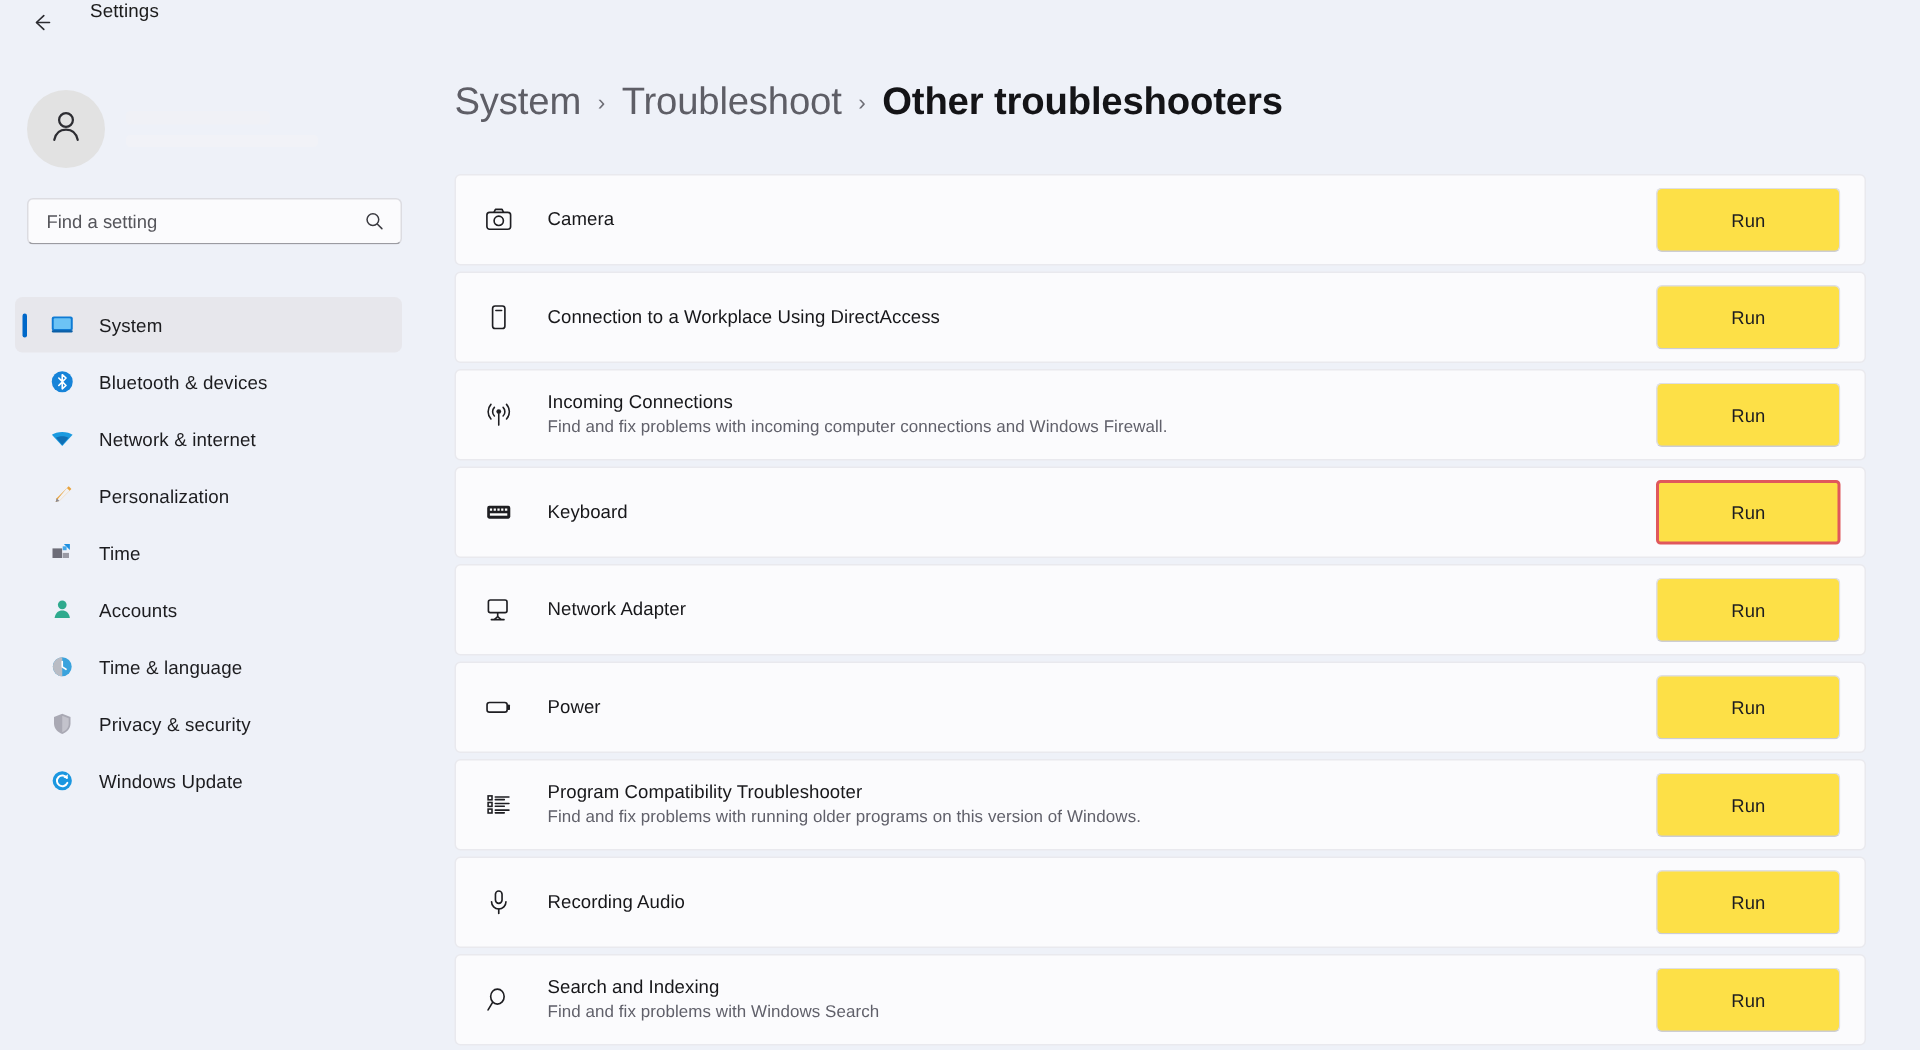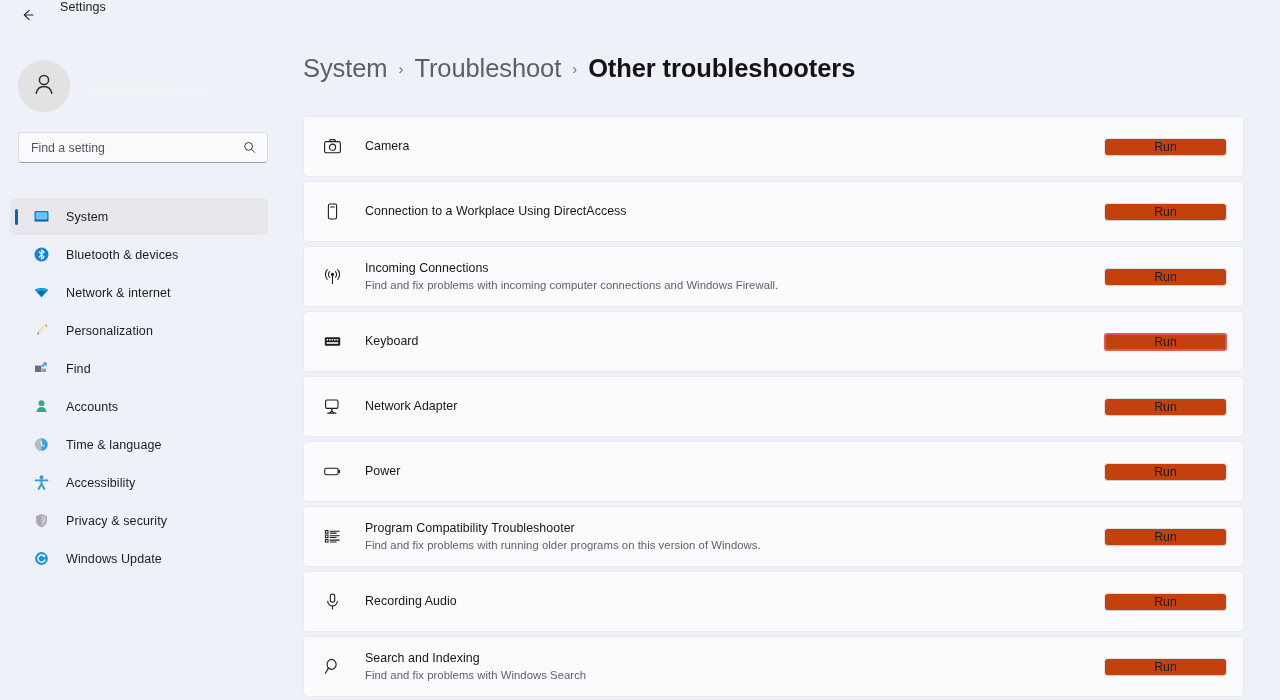--- a/index.html
+++ b/index.html
@@ -177,22 +177,22 @@
     margin-right: 22px;
     color: #1e1e22;
   }
   .row-text { flex: 1 1 auto; min-width: 0; display: flex; flex-direction: column; justify-content: center; }
   .row-title { font-size: 12.4px; color: #17171a; line-height: 1.35; letter-spacing: .05px; }
   .row-desc { font-size: 11.3px; color: #60606a; line-height: 1.35; margin-top: 1px; letter-spacing: .05px; }
 
   .run-btn {
     flex: 0 0 123px;
     width: 123px;
-    height: 18px;
-    background: #c2410c;
+    height: 43px;
+    background: #fde047;
     border: 1px solid #dfdfe4;
     border-bottom-color: #cdcdd3;
     border-radius: 4px;
     font-family: "Liberation Sans", sans-serif;
     font-size: 12.3px;
     color: #1c1c20;
     cursor: pointer;
     display: flex;
     align-items: center;
     justify-content: center;
@@ -301,21 +301,21 @@
         <div class="nav-item">
 
           <span class="nav-ico">
             <svg width="17" height="17" viewBox="0 0 17 17">
               <rect x="2" y="5.6" width="6.4" height="6.4" fill="#6d6d78"></rect>
               <rect x="8.8" y="8.6" width="4.2" height="3.4" fill="#9a9aa4"></rect>
               <path d="M9.6 2.6 L13.6 2.6 L13.6 6.6 Z" fill="#1d8fe0"></path>
               <rect x="8.8" y="4.2" width="2.6" height="2.6" fill="#43a7ea"></rect>
             </svg>
           </span>
-          <span class="nav-label">Find</span>
+          <span class="nav-label">Time</span>
         </div>
 
         <div class="nav-item">
 
           <span class="nav-ico">
             <svg width="17" height="17" viewBox="0 0 17 17">
               <circle cx="8.5" cy="5.2" r="2.9" fill="#2faa8e"></circle>
               <path d="M3.4 14 C3.9 10.6 5.9 9 8.5 9 C11.1 9 13.1 10.6 13.6 14 Z" fill="#2faa8e"></path>
             </svg>
           </span>
@@ -328,31 +328,20 @@
             <svg width="17" height="17" viewBox="0 0 17 17">
               <circle cx="8.5" cy="8.5" r="6.3" fill="#3aa3dd"></circle>
               <path d="M8.5 2.2 A6.3 6.3 0 0 0 8.5 14.8 Z" fill="#b9bcc4"></path>
               <path d="M8.5 5 V8.6 L11 10.2" stroke="#ffffff" stroke-width="1.1" fill="none" stroke-linecap="round" stroke-linejoin="round"></path>
             </svg>
           </span>
           <span class="nav-label">Time &amp; language</span>
         </div>
 
 
-        <div class="nav-item">
-
-          <span class="nav-ico">
-            <svg width="17" height="17" viewBox="0 0 17 17">
-              <circle cx="8.5" cy="3.2" r="1.9" fill="#2e9bd8"></circle>
-              <path d="M2.6 6.4 H14.4" stroke="#2e9bd8" stroke-width="1.9" stroke-linecap="round"></path>
-              <path d="M8.5 6 V10 L5.6 15 M8.5 10 L11.4 15" stroke="#2e9bd8" stroke-width="1.9" fill="none" stroke-linecap="round"></path>
-            </svg>
-          </span>
-          <span class="nav-label">Accessibility</span>
-        </div>
 
         <div class="nav-item">
 
           <span class="nav-ico">
             <svg width="17" height="17" viewBox="0 0 17 17">
               <path d="M8.5 1.9 L14 4 V8.4 C14 11.8 11.6 14.2 8.5 15.3 C5.4 14.2 3 11.8 3 8.4 V4 Z" fill="#a9a9b4"></path>
               <path d="M8.5 3.2 L12.8 4.8 V8.5 C12.8 11.2 11 13.2 8.5 14.1 Z" fill="#c3c3cc"></path>
             </svg>
           </span>
           <span class="nav-label">Privacy &amp; security</span>

